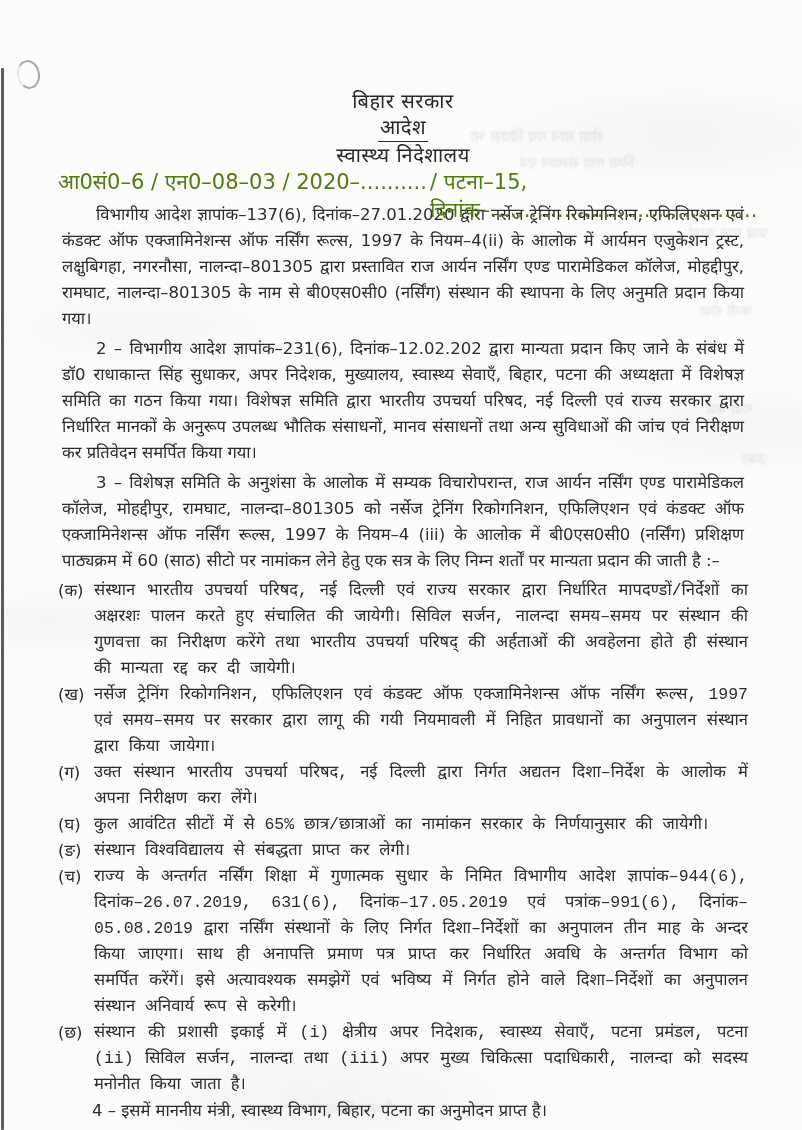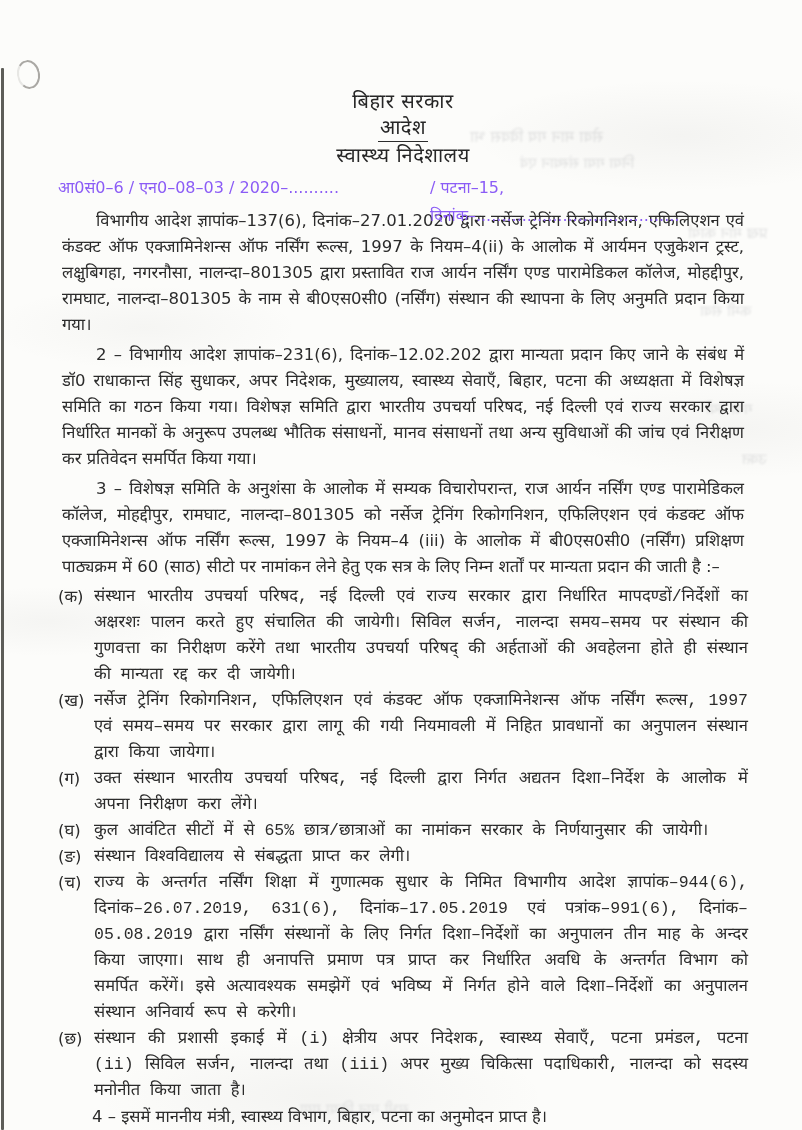--- a/index.html
+++ b/index.html
@@ -46,22 +46,22 @@
     padding:88px 54px 0 58px;
     box-sizing:border-box;
   }
   .hdr{ text-align:center; font-size:20px; line-height:26px; color:#262626; letter-spacing:.5px;}
   .hdr-order{
     display:inline-block;
     border-bottom:1.6px solid #2c2c2c;
     padding:0 2px 1px 2px;
   }
   .refrow{
-    position:relative;height:30px;margin-top:6px;
-    font-size:16px;line-height:28px;color:#8b5cf6;
+    position:relative;height:30px;
+    font-size:21px;line-height:28px;color:#4d7c0f;
   }
   .refrow .memo{position:absolute;left:0;top:0;}
   .refrow .placedate{position:absolute;left:372px;top:0;}
   .body-text{font-size:16.5px;line-height:26px;text-align:justify;color:#2b2b2b;}
   p.para{margin:4px;text-indent:34px;}
   .clauses{margin:0;}
   .clause{display:flex;margin:0;}
   .clause .clabel{flex:0 0 36px;}
   .clause .ctext{flex:1;text-align:justify;font-family:Liberation Mono, monospace;}
   .approval{margin:0 0 0 34px;}

